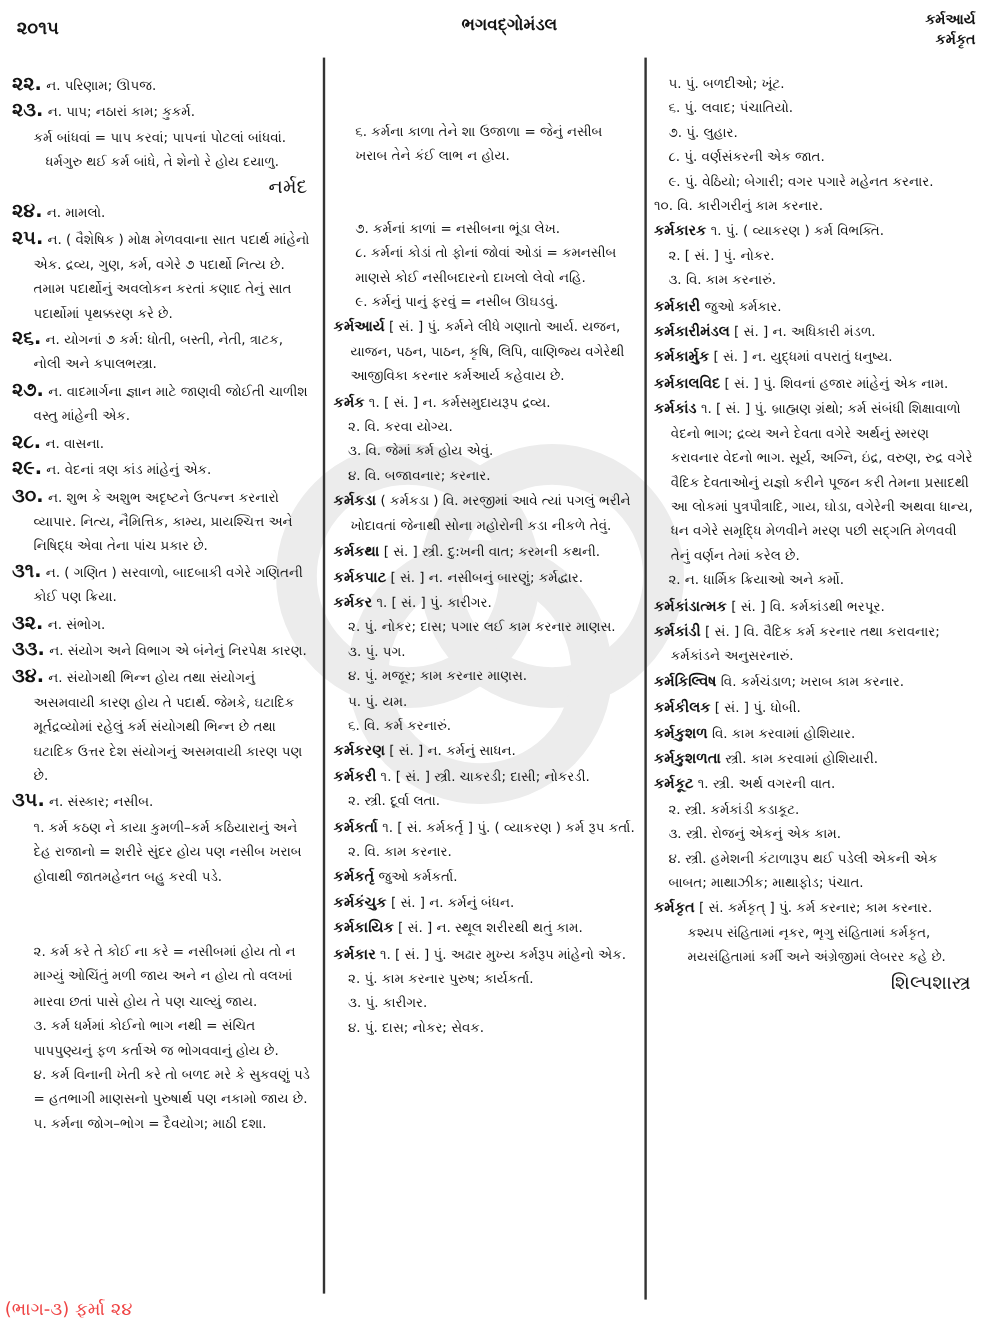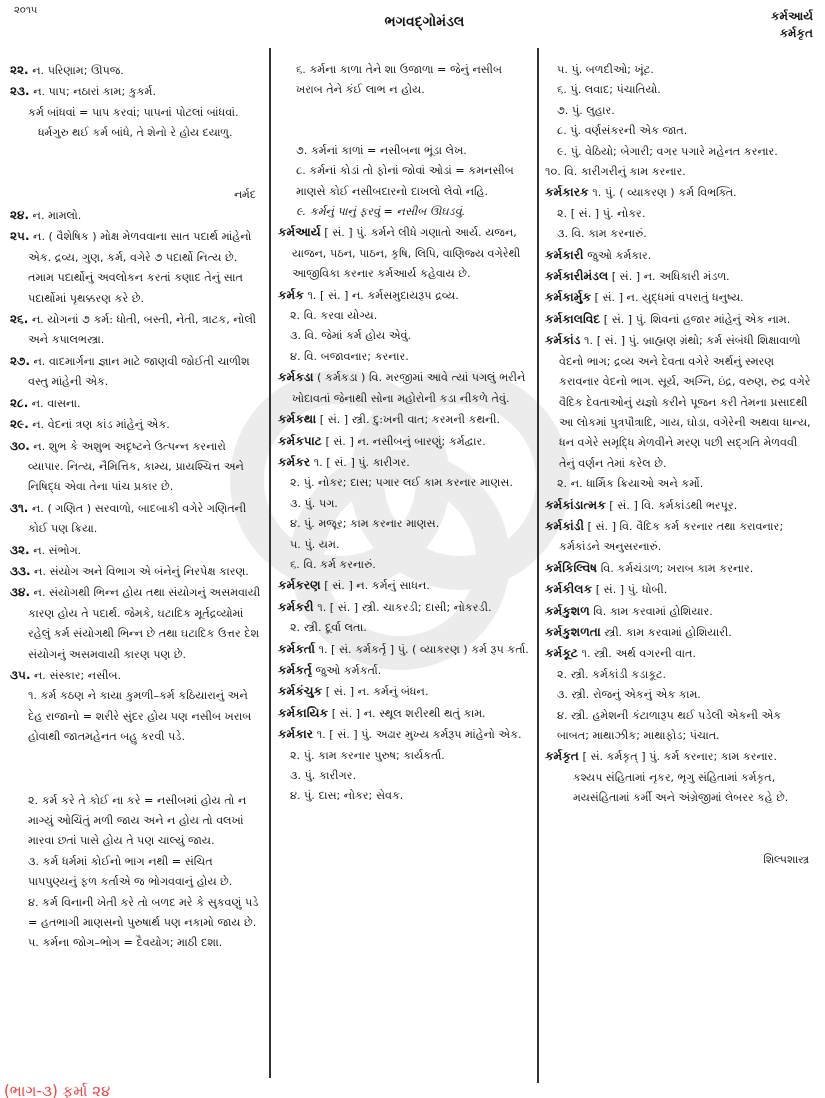--- a/index.html
+++ b/index.html
@@ -2,37 +2,37 @@
 <html><head>
 <meta charset="utf-8">
 <style>
   html, body { margin:0; padding:0; background:#ffffff; }
   body { width:825px; height:1098px; position:relative; overflow:hidden;
          font-family:"DejaVu Sans", sans-serif; color:#141414; }
   .page { position:absolute; left:0; top:0; width:825px; height:1098px; }
   .watermark { position:absolute; left:230px; top:330px; width:340px; height:340px; pointer-events:none; }
   .watermark span { position:absolute; border:34px solid #ececec; border-radius:50%; box-sizing:border-box; }
   .header { position:absolute; top:0; left:0; width:825px; height:48px; }
-  .hdr-page { position:absolute; left:14px; top:4px; font-size:10px; font-weight:normal; }
+  .hdr-page { position:absolute; left:14px; top:14px; font-size:15px; font-weight:bold; }
   .hdr-title { position:absolute; left:12px; width:825px; top:13px; text-align:center; font-size:14px; font-weight:bold; }
   .hdr-guide { position:absolute; right:12px; top:8px; text-align:right; font-size:12px; font-weight:bold; line-height:17px; }
   .col { position:absolute; top:60px; font-size:11.2px; line-height:20.4px; }
   .col1 { left:10px; width:252px; }
   .col2 { left:278px; width:254px; }
   .col3 { left:545px; width:270px; }
   .divider { position:absolute; width:1.5px; background:#333; }
   .entry { margin:0; }
   .entry.sub { padding-left:16px; }
   .entry.subsense { padding-left:12px; }
   .entry.cont { padding-left:18px; text-indent:-18px; }
   .entry.hang { padding-left:14px; text-indent:-14px; }
-  .num { font-weight:bold; font-size:12px; }
+  .num { font-weight:bold; font-size:16px; }
   .hw { font-weight:bold; font-size:12.2px; }
   .quote { padding-left:28px; padding-right:4px; font-size:11px; }
-  .quote-src { text-align:right; padding-right:6px; font-size:11px;margin-top:41px; }
+  .quote-src { text-align:right; padding-right:6px; font-size:16px; }
   .footer { position:absolute; left:4px; top:1082px; font-size:15px; color:#ef4444; }
 </style>
 </head>
 <body>
 
 <div class="page">
 
   <div class="watermark">
     <span style="left:0;top:40px;width:220px;height:220px;"></span>
     <span style="left:120px;top:40px;width:220px;height:220px;"></span>
@@ -71,42 +71,43 @@
       <div class="entry cont"><span class="num">૩૩.</span> <span>ન. સંયોગ અને વિભાગ એ બંનેનું નિરપેક્ષ કારણ.</span></div>
       <div class="entry cont"><span class="num">૩૪.</span> <span>ન. સંયોગથી ભિન્ન હોય તથા સંયોગનું અસમવાયી કારણ હોય તે પદાર્થ. જેમકે, ઘટાદિક મૂર્તદ્રવ્યોમાં રહેલું કર્મ સંયોગથી ભિન્ન છે તથા ઘટાદિક ઉત્તર દેશ સંયોગનું અસમવાયી કારણ પણ છે.</span></div>
       <div class="entry cont"><span class="num">૩૫.</span> <span>ન. સંસ્કાર; નસીબ.</span></div>
       <div class="entry sub cont" style="padding-left: 18px; text-indent: 0px;">૧. કર્મ કઠણ ને કાયા કુમળી–કર્મ કઠિયારાનું અને દેહ રાજાનો = શરીરે સુંદર હોય પણ નસીબ ખરાબ હોવાથી જાતમહેનત બહુ કરવી પડે.</div>
       <div class="entry sub cont" style="padding-left: 18px; text-indent: 0px; margin-top: 43px;">૨. કર્મ કરે તે કોઈ ના કરે = નસીબમાં હોય તો ન માગ્યું ઓચિંતું મળી જાય અને ન હોય તો વલખાં મારવા છતાં પાસે હોય તે પણ ચાલ્યું જાય.</div>
       <div class="entry sub cont" style="padding-left: 18px; text-indent: 0px;">૩. કર્મ ધર્મમાં કોઈનો ભાગ નથી = સંચિત પાપપુણ્યનું ફળ કર્તાએ જ ભોગવવાનું હોય છે.</div>
       <div class="entry sub cont" style="padding-left: 18px; text-indent: 0px;">૪. કર્મ વિનાની ખેતી કરે તો બળદ મરે કે સુકવણું પડે = હતભાગી માણસનો પુરુષાર્થ પણ નકામો જાય છે.</div>
       <div class="entry sub cont" style="padding-left: 18px; text-indent: 0px;">૫. કર્મના જોગ–ભોગ = દૈવયોગ; માઠી દશા.</div>
     </div>
   <div class="col col2">
-      <div class="entry sub cont" style="padding-left: 18px; text-indent: 0px;">૬. કર્મના કાળા તેને શા ઉજાળા = જેનું નસીબ ખરાબ તેને કંઈ લાભ ન હોય.</div>
+      <div class="entry sub cont" style="padding-left: 18px; text-indent: 0px; margin-top: 40px;">૬. કર્મના કાળા તેને શા ઉજાળા = જેનું નસીબ ખરાબ તેને કંઈ લાભ ન હોય.</div>
       <div class="entry sub cont" style="padding-left: 18px; text-indent: 0px; margin-top: 40px;">૭. કર્મનાં કાળાં = નસીબના ભૂંડા લેખ.</div>
       <div class="entry sub cont" style="padding-left: 18px; text-indent: 0px;">૮. કર્મનાં કોડાં તો ફોનાં જોવાં ઓડાં = કમનસીબ માણસે કોઈ નસીબદારનો દાખલો લેવો નહિ.</div>
-      <div class="entry sub cont" style="padding-left: 18px; text-indent: 0px; font-style: italic;">૯. કર્મનું પાનું ફરવું = નસીબ ઊઘડવું.</div>
+      <div class="entry sub cont" style="padding-left: 18px; text-indent: 0px;">૯. કર્મનું પાનું ફરવું = નસીબ ઊઘડવું.</div>
       <div class="entry hang"><span class="hw">કર્મઆર્ય</span> <span>[ સં. ] પું. કર્મને લીધે ગણાતો આર્ય. યજન, યાજન, પઠન, પાઠન, કૃષિ, લિપિ, વાણિજ્ય વગેરેથી આજીવિકા કરનાર કર્મઆર્ય કહેવાય છે.</span></div>
       <div class="entry hang"><span class="hw">કર્મક</span> <span>૧. [ સં. ] ન. કર્મસમુદાયરૂપ દ્રવ્ય.</span></div>
       <div class="entry subsense">૨. વિ. કરવા યોગ્ય.</div>
       <div class="entry subsense">૩. વિ. જેમાં કર્મ હોય એવું.</div>
       <div class="entry subsense">૪. વિ. બજાવનાર; કરનાર.</div>
       <div class="entry hang"><span class="hw">કર્મકડા</span> <span>( કર્મકડા ) વિ. મરજીમાં આવે ત્યાં પગલું ભરીને ખોદાવતાં જેનાથી સોના મહોરોની કડા નીકળે તેવું.</span></div>
       <div class="entry hang"><span class="hw">કર્મકથા</span> <span>[ સં. ] સ્ત્રી. દુ:ખની વાત; કરમની કથની.</span></div>
       <div class="entry hang"><span class="hw">કર્મકપાટ</span> <span>[ સં. ] ન. નસીબનું બારણું; કર્મદ્વાર.</span></div>
       <div class="entry hang"><span class="hw">કર્મકર</span> <span>૧. [ સં. ] પું. કારીગર.</span></div>
       <div class="entry subsense">૨. પું. નોકર; દાસ; પગાર લઈ કામ કરનાર માણસ.</div>
       <div class="entry subsense">૩. પું. પગ.</div>
       <div class="entry subsense">૪. પું. મજૂર; કામ કરનાર માણસ.</div>
       <div class="entry subsense">૫. પું. યમ.</div>
       <div class="entry subsense">૬. વિ. કર્મ કરનારું.</div>
       <div class="entry hang"><span class="hw">કર્મકરણ</span> <span>[ સં. ] ન. કર્મનું સાધન.</span></div>
       <div class="entry hang"><span class="hw">કર્મકરી</span> <span>૧. [ સં. ] સ્ત્રી. ચાકરડી; દાસી; નોકરડી.</span></div>
       <div class="entry subsense">૨. સ્ત્રી. દૂર્વા લતા.</div>
       <div class="entry hang"><span class="hw">કર્મકર્તા</span> <span>૧. [ સં. કર્મકર્તૃ ] પું. ( વ્યાકરણ ) કર્મ રૂપ કર્તા.</span></div>
+      <div class="entry subsense">૨. વિ. કામ કરનાર.</div>
       <div class="entry hang"><span class="hw">કર્મકર્તૃ</span> <span>જુઓ કર્મકર્તા.</span></div>
       <div class="entry hang"><span class="hw">કર્મકંચુક</span> <span>[ સં. ] ન. કર્મનું બંધન.</span></div>
       <div class="entry hang"><span class="hw">કર્મકાયિક</span> <span>[ સં. ] ન. સ્થૂલ શરીરથી થતું કામ.</span></div>
       <div class="entry hang"><span class="hw">કર્મકાર</span> <span>૧. [ સં. ] પું. અઢાર મુખ્ય કર્મરૂપ માંહેનો એક.</span></div>
       <div class="entry subsense">૨. પું. કામ કરનાર પુરુષ; કાર્યકર્તા.</div>
       <div class="entry subsense">૩. પું. કારીગર.</div>
       <div class="entry subsense">૪. પું. દાસ; નોકર; સેવક.</div>
     </div>
   <div class="col col3">
       <div class="entry subsense">૫. પું. બળદીઓ; ખૂંટ.</div>

